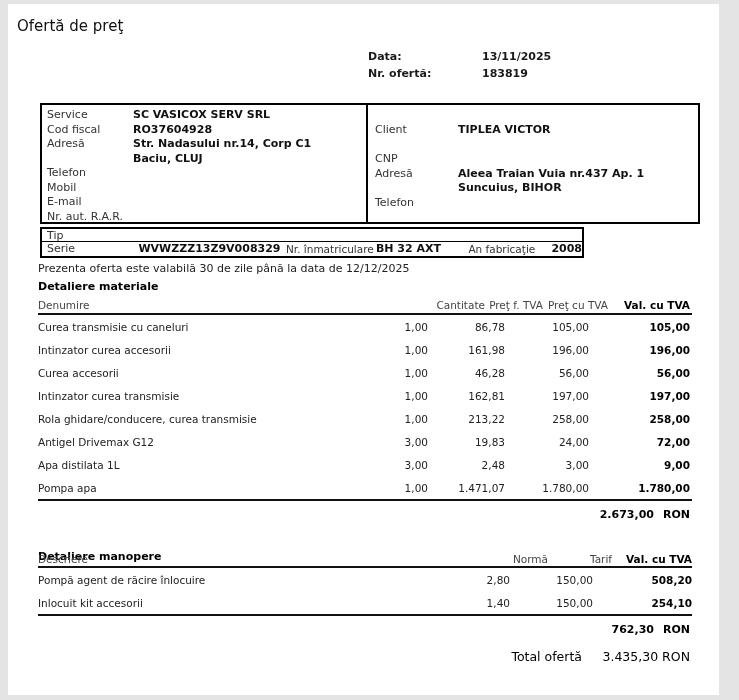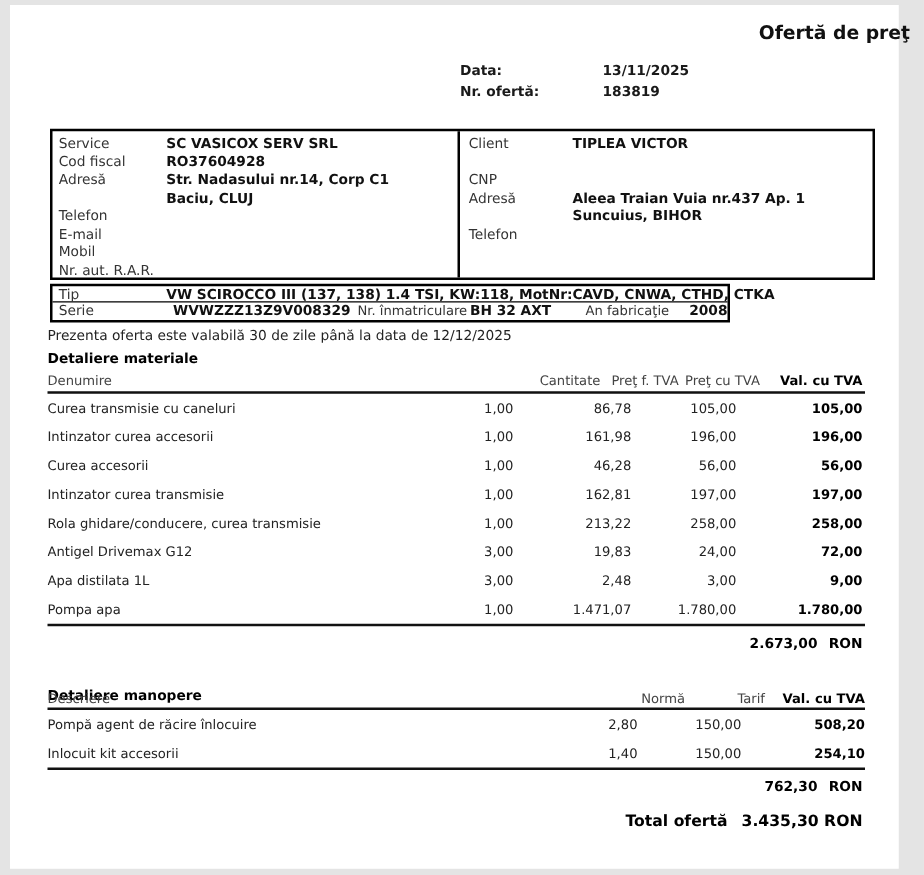--- a/index.html
+++ b/index.html
@@ -11,33 +11,33 @@
     overflow: hidden;
   }
   .page {
     position: absolute; left: 8px; top: 4px;
     width: 711px; height: 691px;
     background: #ffffff;
   }
   
   .title {
     position: absolute; top: 13px; left: 9px; width: 100%;
-    text-align: right;
-    font-size: 15px; font-weight: bold; color: #111;
+    text-align: left;
+    font-size: 15px; font-weight: normal; color: #111;
   }
   .meta { position: absolute; left: 360px; top: 44px; font-size: 11px; font-weight: bold; }
   .meta-row { display: flex; height: 17px; align-items: center; }
   .meta-label { width: 114px; }
   
   .parties {
     position: absolute; left: 32px; top: 99px; width: 660px; height: 121px;
     border: 2px solid #000; display: flex; font-size: 11px;
   }
   .party-left { width: 326px; border-right: 2px solid #000; padding: 3px 0 0 5px; }
-  .party-right { flex: 1; padding: 3px 0 0 7px; }
+  .party-right { flex: 1; padding: 18px 0 0 7px; }
   .p-row { display: flex; line-height: 14.5px; min-height: 14.5px; }
   .p-label { color: #333; flex: 0 0 auto; }
   .party-left .p-label { width: 86px; }
   .party-right .p-label { width: 83px; }
   .p-value { font-weight: bold; color: #111; white-space: nowrap; }
   
   .vehicle {
     position: absolute; left: 32px; top: 223px; width: 544px; height: 31px;
     border: 2px solid #000; font-size: 11px;
   }
@@ -56,40 +56,40 @@
   .mat-heading { top: 276px; }
   .labor-heading { top: 546px; }
   
   .table { position: absolute; left: 30px; width: 654px; font-size: 10.5px; }
   .mat-table { top: 293px; }
   .labor-table { top: 547px; }
   .t-head { display: flex; align-items: center; height: 18px; color: #444; border-bottom: 2px solid #111; padding-right: 2px; }
   .labor-table .t-head { height: 17px; }
   .t-row { display: flex; align-items: center; height: 23px; color: #222; padding-right: 2px; gap: 19px; }
   .c-name { flex: 1; padding-right: 4px; white-space: nowrap; overflow: hidden; }
-  .c-qty  { width: 58px; text-align: center; }
+  .c-qty  { width: 58px; text-align: right; }
   .c-net  { width: 58px; text-align: right; }
   .c-gross{ width: 65px; text-align: right; }
   .c-val  { width: 82px; text-align: right; }
   .t-row .c-val, .t-head .c-val { font-weight: bold; color: #000; }
   .labor-table .t-head, .labor-table .t-row { padding-right: 0; }
   .c-norm { width: 60px; text-align: right; }
   .c-rate { width: 64px; text-align: right; }
   .c-lval { width: 80px; text-align: right; font-weight: bold; color: #000; }
   .t-foot {
     border-top: 2px solid #111;
     display: flex; justify-content: flex-end; gap: 9px;
     padding: 7px 2px 0 0;
     font-weight: bold; font-size: 11px; color: #000;
   }
   
   .grand-total {
     position: absolute; left: 30px; top: 645px; width: 654px;
     display: flex; justify-content: flex-end; align-items: center;
-    font-size: 12.5px; font-weight: bold; color: #000;
+    font-size: 12.5px; font-weight: normal; color: #000;
   }
   .gt-value { width: 110px; text-align: right; padding-right: 2px; white-space: nowrap; }
 </style>
 </head>
 <body>
 
 <div class="page">
 
   <div class="title">Ofertă de preţ</div>
 
@@ -120,25 +120,25 @@
       </div>
       <div class="p-row">
         <span class="p-label"></span>
         <span class="p-value">Baciu, CLUJ</span>
       </div>
       <div class="p-row">
         <span class="p-label">Telefon</span>
         <span class="p-value"></span>
       </div>
       <div class="p-row">
+        <span class="p-label">Mobil</span>
+        <span class="p-value"></span>
+      </div>
+      <div class="p-row">
         <span class="p-label">E-mail</span>
-        <span class="p-value"></span>
-      </div>
-      <div class="p-row">
-        <span class="p-label">Mobil</span>
         <span class="p-value"></span>
       </div>
       <div class="p-row">
         <span class="p-label">Nr. aut. R.A.R.</span>
         <span class="p-value"></span>
       </div>
     </div>
     <div class="party-right">
       <div class="p-row">
         <span class="p-label">Client</span>
@@ -163,21 +163,20 @@
       <div class="p-row">
         <span class="p-label">Telefon</span>
         <span class="p-value"></span>
       </div>
     </div>
   </div>
 
   <div class="vehicle">
     <div class="v-row v-row1">
       <span class="v-label v-lab1">Tip</span>
-      <span class="v-value">VW SCIROCCO III (137, 138) 1.4 TSI, KW:118, MotNr:CAVD, CNWA, CTHD, CTKA</span>
     </div>
     <div class="v-row">
       <span class="v-label v-lab1">Serie</span>
       <span class="v-value v-serie-val">WVWZZZ13Z9V008329</span>
       <span class="v-label v-nr-label">Nr. înmatriculare</span>
       <span class="v-value v-nr-val">BH 32 AXT</span>
       <span class="v-label v-an-label">An fabricaţie</span>
       <span class="v-value">2008</span>
     </div>
   </div>

